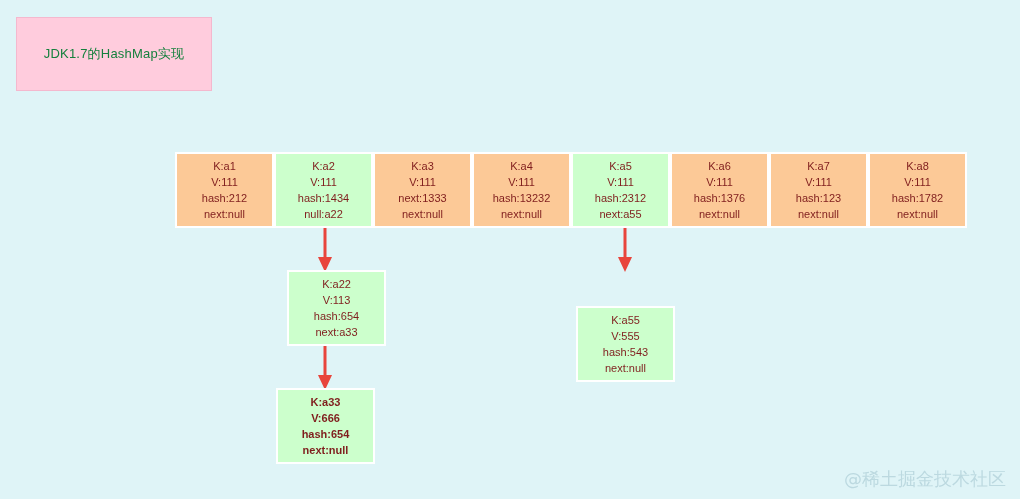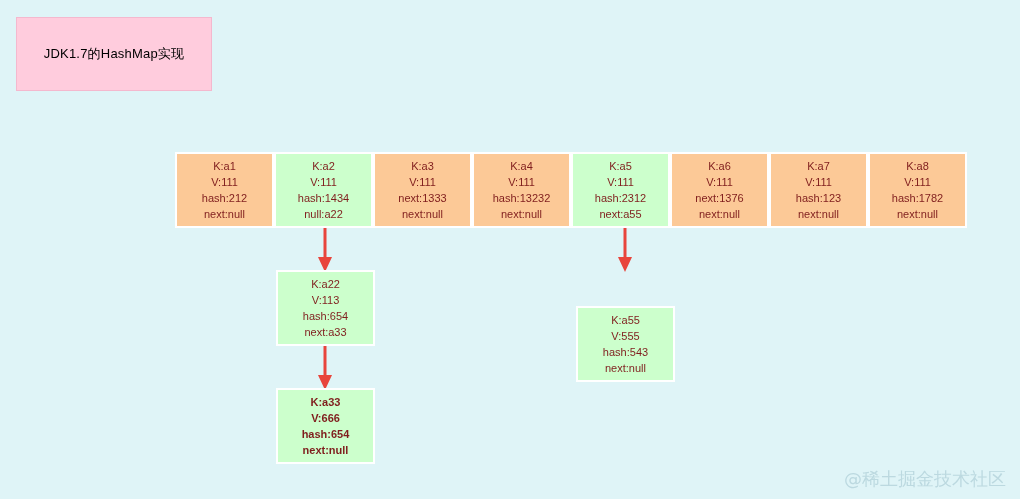--- a/index.html
+++ b/index.html
@@ -29,21 +29,21 @@
     height: 74px;
     background: #ffccdd;
     border: 1px solid #f4b8ce;
     box-sizing: border-box;
     display: flex;
     align-items: center;
     justify-content: center;
   }
   #title-text {
     font-size: 13px;
-    color: #000000;
+    color: #15803d;
     letter-spacing: 0.2px;
     white-space: nowrap;
   }
 
   
   #bucket-array {
     position: absolute;
     left: 175px;
     top: 152px;
     display: flex;
@@ -141,21 +141,21 @@
     <div class="bucket-cell green">
       <span class="node-line">K:a5</span>
       <span class="node-line">V:111</span>
       <span class="node-line">hash:2312</span>
       <span class="node-line">next:a55</span>
     </div>
 
     <div class="bucket-cell orange">
       <span class="node-line">K:a6</span>
       <span class="node-line">V:111</span>
-      <span class="node-line">next:1376</span>
+      <span class="node-line">hash:1376</span>
       <span class="node-line">next:null</span>
     </div>
 
     <div class="bucket-cell orange">
       <span class="node-line">K:a7</span>
       <span class="node-line">V:111</span>
       <span class="node-line">hash:123</span>
       <span class="node-line">next:null</span>
     </div>
 
@@ -166,21 +166,21 @@
       <span class="node-line">next:null</span>
     </div>
 
   </div>
 
   <svg class="arrow" style="left:311px; top:228px;" width="28" height="46">
     <line x1="14" y1="0" x2="14" y2="33" stroke="#e8453c" stroke-width="3"></line>
     <polygon points="14,44 7,29 21,29" fill="#e8453c"></polygon>
   </svg>
 
-  <div class="chain-node" style="left:276px; top:270px;">
+  <div class="chain-node" style="left:287px; top:270px;">
     <span class="node-line">K:a22</span>
     <span class="node-line">V:113</span>
     <span class="node-line">hash:654</span>
     <span class="node-line">next:a33</span>
   </div>
 
   <svg class="arrow" style="left:311px; top:346px;" width="28" height="46">
     <line x1="14" y1="0" x2="14" y2="33" stroke="#e8453c" stroke-width="3"></line>
     <polygon points="14,44 7,29 21,29" fill="#e8453c"></polygon>
   </svg>

